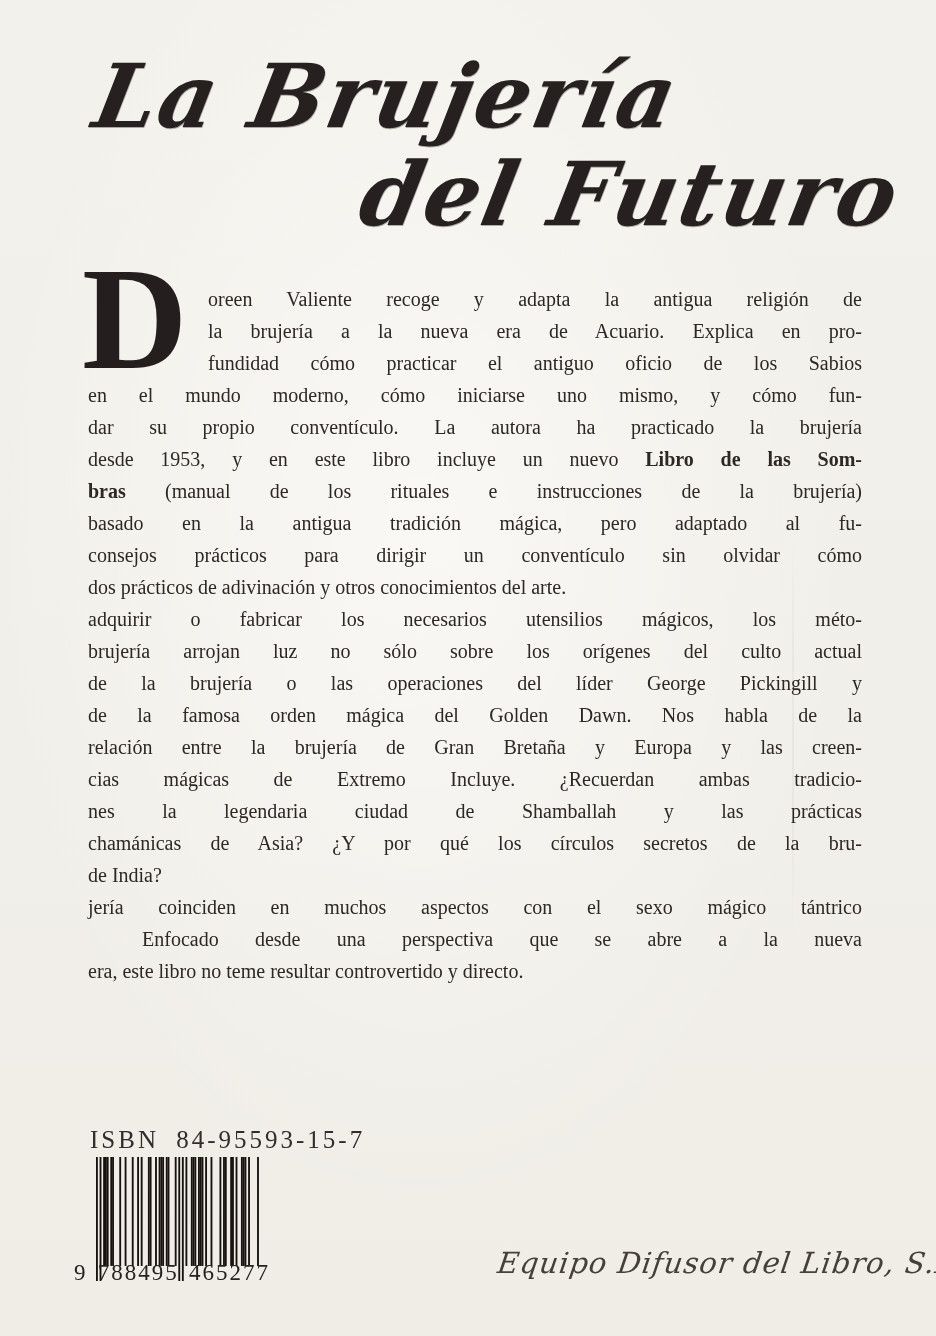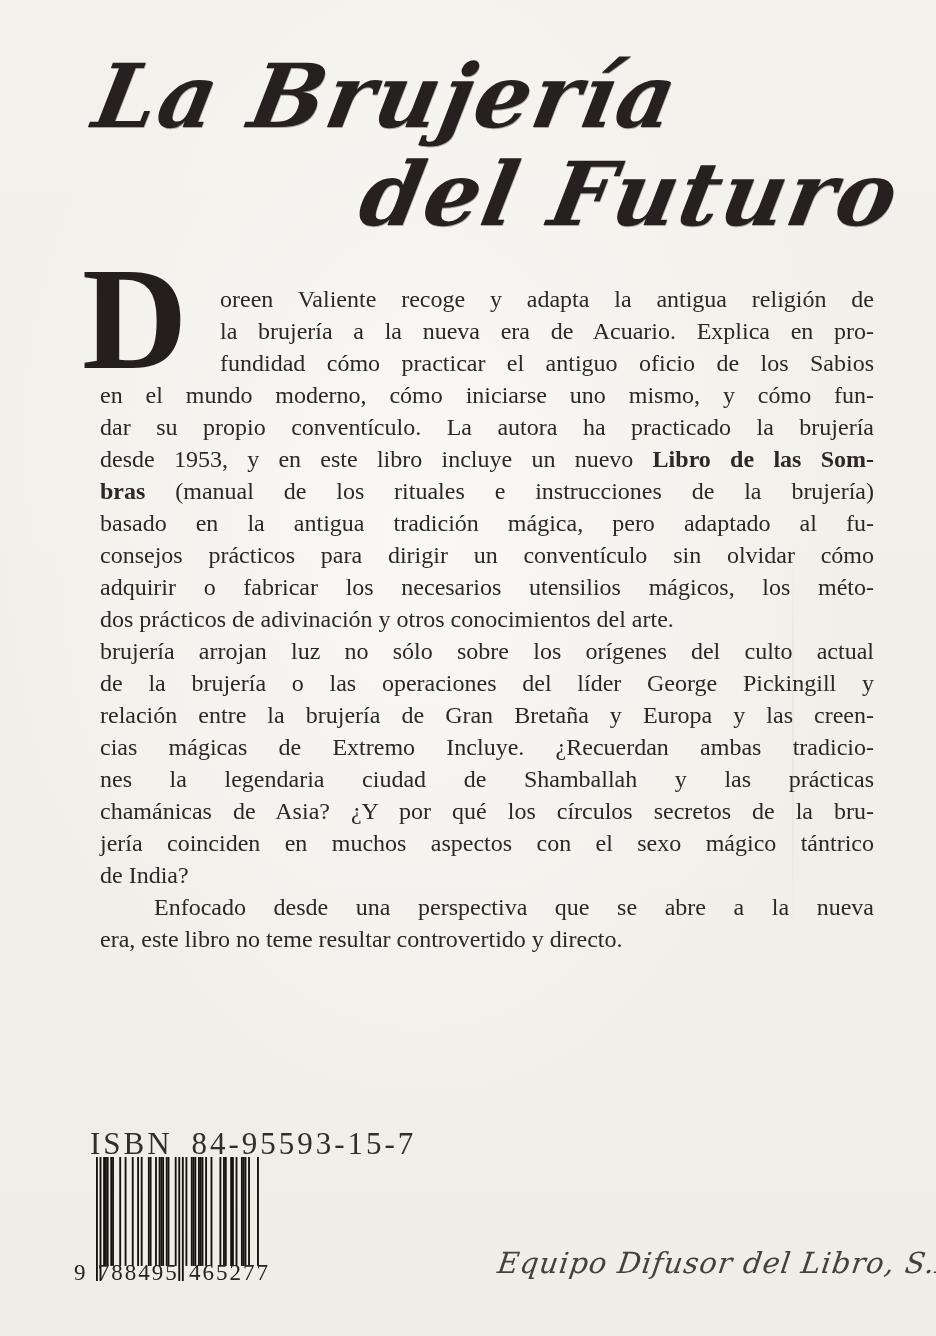--- a/index.html
+++ b/index.html
@@ -38,34 +38,33 @@
   }
   .dropcap{
     position:absolute;left:-6px;top:-37px;
     font-family:"Liberation Serif",serif;
     font-weight:bold;font-size:146px;line-height:1;
     color:#241f1e;
     letter-spacing:0;
   }
   .line{
     box-sizing:border-box;width:100%;
-    height:32px;line-height:32px;font-size:24px;
+    height:32px;line-height:32px;font-size:20px;
     text-align:justify;text-align-last:justify;
     white-space:nowrap; 
     overflow:visible;
-    margin-left:12px;
   }
   .line.nojust{text-align-last:left;}
   .line.inset{padding-left:120px;}
   .line.indent{padding-left:54px;}
   .bi{font-weight:bold;}
   
   .isbn-label{
     position:absolute;left:90px;top:1126px;
-    font-size:31px;color:#332d2a;
+    font-size:25px;color:#332d2a;
     letter-spacing:3px;word-spacing:8px;
     white-space:nowrap;
   }
   .barcode-svg{position:absolute;left:96px;top:1157px;}
   .barcode-digits{
     position:absolute;left:74px;top:1260px;width:196px;
     display:flex;justify-content:space-between;
     font-size:23px;color:#27211f;
   }
   .barcode-digits span{letter-spacing:2px;}
@@ -95,30 +94,31 @@
   <div id="synopsis-lines">
       <div class="line inset"><span>oreen Valiente recoge y adapta la antigua religión de</span></div>
       <div class="line inset"><span>la brujería a la nueva era de Acuario. Explica en pro-</span></div>
       <div class="line inset"><span>fundidad cómo practicar el antiguo oficio de los Sabios</span></div>
       <div class="line"><span>en el mundo moderno, cómo iniciarse uno mismo, y cómo fun-</span></div>
       <div class="line"><span>dar su propio conventículo. La autora ha practicado la brujería</span></div>
       <div class="line"><span>desde 1953, y en este libro incluye un nuevo </span><span class="bi">Libro de las Som-</span></div>
       <div class="line"><span class="bi">bras</span><span> (manual de los rituales e instrucciones de la brujería)</span></div>
       <div class="line"><span>basado en la antigua tradición mágica, pero adaptado al fu-</span></div>
       <div class="line"><span>consejos prácticos para dirigir un conventículo sin olvidar cómo</span></div>
+      <div class="line nojust"><span>dos prácticos de adivinación y otros conocimientos del arte.</span></div>
       <div class="line"><span>adquirir o fabricar los necesarios utensilios mágicos, los méto-</span></div>
-      <div class="line nojust"><span>dos prácticos de adivinación y otros conocimientos del arte.</span></div>
       <div class="line"><span>brujería arrojan luz no sólo sobre los orígenes del culto actual</span></div>
       <div class="line"><span>de la brujería o las operaciones del líder George Pickingill y</span></div>
+      <div class="line"><span>de la famosa orden mágica del Golden Dawn. Nos habla de la</span></div>
       <div class="line"><span>relación entre la brujería de Gran Bretaña y Europa y las creen-</span></div>
       <div class="line"><span>cias mágicas de Extremo Incluye. ¿Recuerdan ambas tradicio-</span></div>
       <div class="line"><span>nes la legendaria ciudad de Shamballah y las prácticas</span></div>
       <div class="line"><span>chamánicas de Asia? ¿Y por qué los círculos secretos de la bru-</span></div>
+      <div class="line nojust"><span>de India?</span></div>
       <div class="line"><span>jería coinciden en muchos aspectos con el sexo mágico tántrico</span></div>
-      <div class="line nojust"><span>de India?</span></div>
       <div class="line indent"><span>Enfocado desde una perspectiva que se abre a la nueva</span></div>
       <div class="line nojust"><span>era, este libro no teme resultar controvertido y directo.</span></div>
     </div>
 </div>
 
 <div class="isbn-label">ISBN 84-95593-15-7</div>
 
 <svg id="barcode-svg" class="barcode-svg" width="170" height="124" viewBox="0 0 95 66" preserveAspectRatio="none" fill="#17120f">
     <rect x="0" y="0" width="1.04" height="66"></rect>
     <rect x="2" y="0" width="1.04" height="66"></rect>

